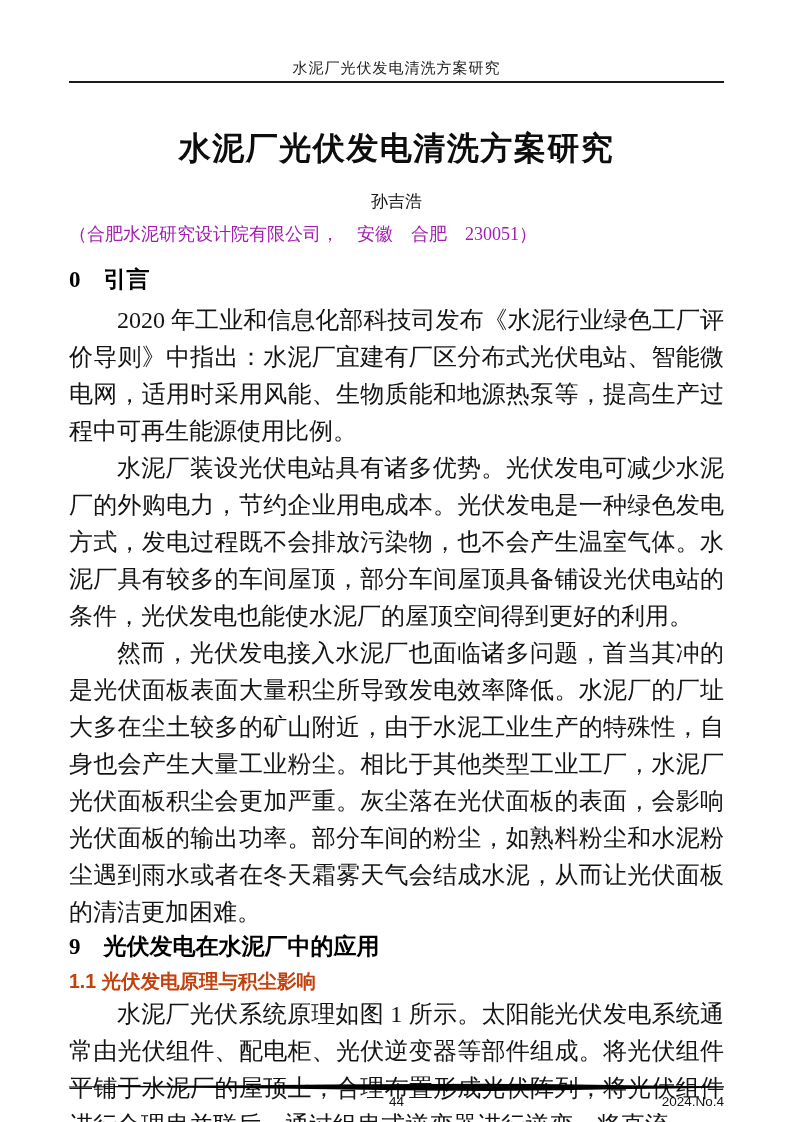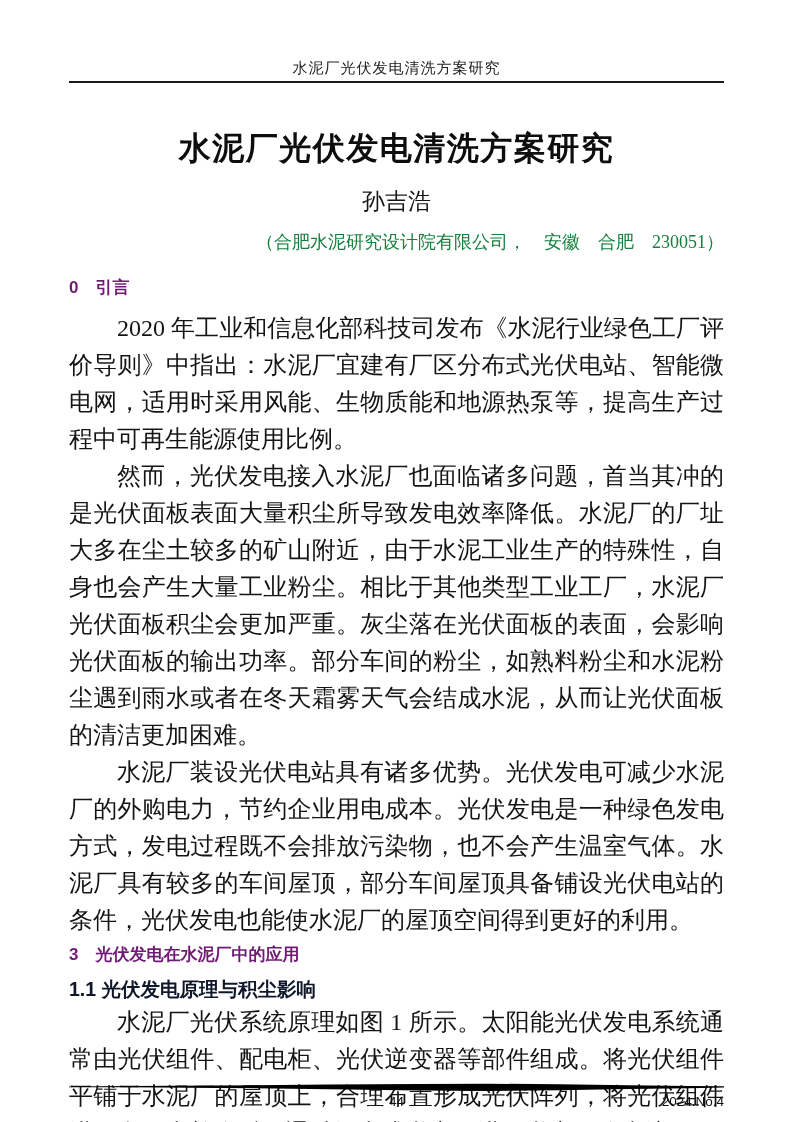--- a/index.html
+++ b/index.html
@@ -39,48 +39,48 @@
     font-size: 32px;
     line-height: 46px;
     font-weight: bold;
     letter-spacing: 1.5px;
     color: #0d0d0d;
     font-family: "Liberation Sans", "DejaVu Sans", sans-serif;
   }
   .author {
     margin-top: 19px;
     text-align: center;
-    font-size: 23px;
+    font-size: 17px;
     line-height: 24px;
     color: #161616;
   }
   .affiliation {
-    margin-top: 15px;
-    text-align: right;
+    margin-top: 7px;
+    text-align: left;
     font-size: 18px;
     line-height: 26px;
-    color: #15803d;
+    color: #a21caf;
   }
   .sec-h {
     margin: 19px 0 8px 0;
-    font-size: 17px;
+    font-size: 23px;
     line-height: 28px;
     font-weight: bold;
-    color: #701a75;
-    font-family: Liberation Sans, sans-serif;
+    color: #000000;
+    font-family: Liberation Serif, serif;
   }
   .sec-h.later {
     margin: 2px 0 0 0;
   }
   .sub-h {
     margin: 7px 0 2px 0;
     font-size: 19.5px;
     line-height: 26px;
     font-weight: bold;
-    color: #0f172a;
+    color: #c2410c;
     font-family: "Liberation Sans", "DejaVu Sans", sans-serif;
   }
   .body-p {
     margin: 0;
     font-size: 24px;
     line-height: 37px;
     text-align: justify;
     text-justify: inter-ideograph;
     text-indent: 2em;
     color: #141414;
@@ -123,26 +123,26 @@
     <h1 class="doc-title">水泥厂光伏发电清洗方案研究</h1>
 
     <div class="author">孙吉浩</div>
 
     <div class="affiliation">（合肥水泥研究设计院有限公司，　安徽　合肥　230051）</div>
 
     <h2 class="sec-h">0　引言</h2>
 
     <p class="body-p">2020 年工业和信息化部科技司发布《水泥行业绿色工厂评价导则》中指出：水泥厂宜建有厂区分布式光伏电站、智能微电网，适用时采用风能、生物质能和地源热泵等，提高生产过程中可再生能源使用比例。</p>
 
+    <p class="body-p">水泥厂装设光伏电站具有诸多优势。光伏发电可减少水泥厂的外购电力，节约企业用电成本。光伏发电是一种绿色发电方式，发电过程既不会排放污染物，也不会产生温室气体。水泥厂具有较多的车间屋顶，部分车间屋顶具备铺设光伏电站的条件，光伏发电也能使水泥厂的屋顶空间得到更好的利用。</p>
+
     <p class="body-p">然而，光伏发电接入水泥厂也面临诸多问题，首当其冲的是光伏面板表面大量积尘所导致发电效率降低。水泥厂的厂址大多在尘土较多的矿山附近，由于水泥工业生产的特殊性，自身也会产生大量工业粉尘。相比于其他类型工业工厂，水泥厂光伏面板积尘会更加严重。灰尘落在光伏面板的表面，会影响光伏面板的输出功率。部分车间的粉尘，如熟料粉尘和水泥粉尘遇到雨水或者在冬天霜雾天气会结成水泥，从而让光伏面板的清洁更加困难。</p>
 
-    <p class="body-p">水泥厂装设光伏电站具有诸多优势。光伏发电可减少水泥厂的外购电力，节约企业用电成本。光伏发电是一种绿色发电方式，发电过程既不会排放污染物，也不会产生温室气体。水泥厂具有较多的车间屋顶，部分车间屋顶具备铺设光伏电站的条件，光伏发电也能使水泥厂的屋顶空间得到更好的利用。</p>
 
-
-    <h2 class="sec-h later">3　光伏发电在水泥厂中的应用</h2>
+    <h2 class="sec-h later">9　光伏发电在水泥厂中的应用</h2>
 
     <h3 class="sub-h">1.1 光伏发电原理与积尘影响</h3>
 
     <p class="body-p">水泥厂光伏系统原理如图 1 所示。太阳能光伏发电系统通常由光伏组件、配电柜、光伏逆变器等部件组成。将光伏组件平铺于水泥厂的屋顶上，合理布置形成光伏阵列，将光伏组件进行合理串并联后，通过组串式逆变器进行逆变，将直流</p>
 
   </div>
 
   <div class="page-footer">
     <svg class="footer-bar" viewBox="0 0 655 9" preserveAspectRatio="none" xmlns="http://www.w3.org/2000/svg">
       <polygon fill="#000000" points="0,3.6 60,3.1 150,2.5 260,1.5 350,0.9 420,0.7 490,1.3 560,2.2 620,2.9 655,3.3 655,4.6 620,5.3 560,6.1 490,7.3 420,7.9 350,7.5 260,6.3 150,4.9 60,4.3 0,4.2"></polygon>

